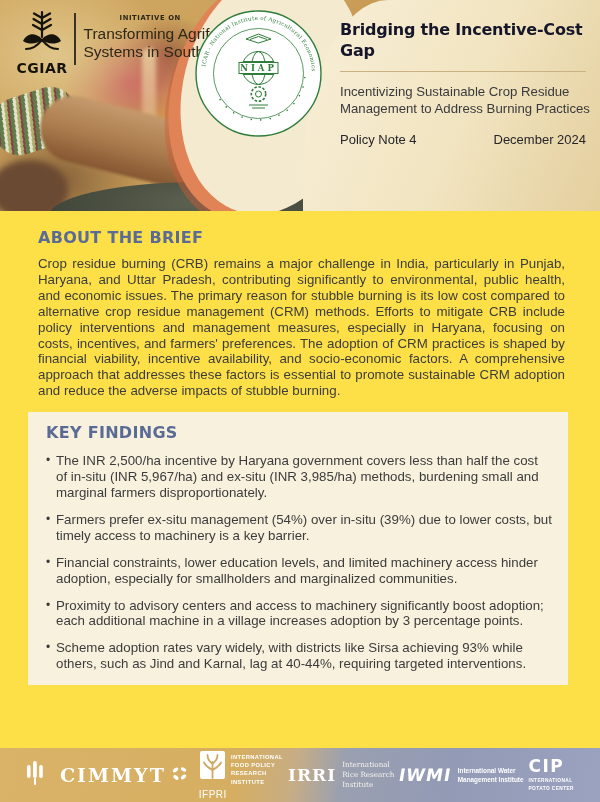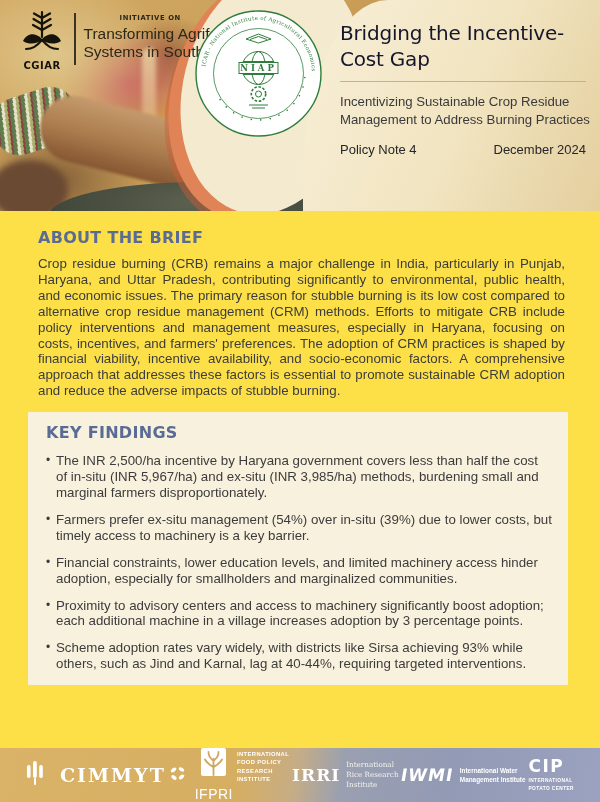--- a/index.html
+++ b/index.html
@@ -31,30 +31,30 @@
   .bowl{position:absolute;left:48px;top:182px;width:300px;height:70px;border-radius:50%;
     background:radial-gradient(ellipse at 50% 30%,#5c6150 0%,#464c3e 55%,#343a2f 100%);}
   .baby{position:absolute;left:-10px;top:160px;width:78px;height:60px;border-radius:50%;
     background:#6b4a33;filter:blur(3px);}
   .deco-egg{position:absolute;left:183px;top:-34px;width:178px;height:250px;border-radius:50%;
     transform:rotate(14deg);background:#f3ead0;box-shadow:-11px 10px 0 -1px #e08457, -16px 18px 0 -4px rgba(205,90,55,.45);}
   .title-panel{position:absolute;left:303px;top:0;width:297px;height:211px;
     border-top-left-radius:85px 180px;
     background:linear-gradient(115deg,#f8efd8 0%,#f1e4c0 55%,#e4cf9e 100%);}
   .tp-inner{position:absolute;left:37px;top:20px;width:250px;}
-  .tp-title{font-family:"DejaVu Sans",sans-serif;font-weight:normal;font-size:20px;line-height:1.3;
+  .tp-title{font-family:"DejaVu Sans",sans-serif;font-weight:bold;font-size:16px;line-height:1.3;
     letter-spacing:-0.2px;color:#16162b;}
   .tp-rule{margin-top:9px;width:246px;height:1px;background:#c9b183;}
   .tp-subtitle{margin-top:11px;font-size:13.2px;line-height:1.34;color:#3a3a3c;}
   .tp-meta{margin-top:14px;width:246px;display:flex;justify-content:space-between;
     font-size:13px;color:#26262a;}
   
   .cgiar{position:absolute;left:16px;top:9px;display:flex;align-items:flex-start;}
   .cgiar-left{display:flex;flex-direction:column;align-items:center;width:52px;}
-  .cgiar-word{font-family:"DejaVu Sans",sans-serif;font-weight:bold;font-size:10px;letter-spacing:.5px;color:#15130c;margin-top:1px;}
+  .cgiar-word{font-family:"DejaVu Sans",sans-serif;font-weight:bold;font-size:14px;letter-spacing:.5px;color:#15130c;margin-top:1px;}
   .cgiar-div{width:1.5px;height:52px;background:#3a3426;margin:4px 8px 0 6px;}
   .init-block{margin-top:5px;width:180px;}
   .init-label{font-family:"DejaVu Sans",sans-serif;font-weight:bold;font-size:6.8px;letter-spacing:.6px;color:#2b2719;padding-left:36px;}
   .init-name{margin-top:3px;font-size:15.5px;line-height:1.13;color:#2d2818;}
   .niap{position:absolute;left:193px;top:8px;width:131px;height:131px;}
   
   .doc{position:absolute;top:211px;left:0;width:600px;height:537px;background:#fde047;}
   .about{padding:17px 35px 0 38px;}
   .sec-head{font-family:"DejaVu Sans",sans-serif;font-weight:bold;font-size:16px;letter-spacing:.3px;color:#5a6b96;}
   .para{margin-top:9px;font-size:13.3px;line-height:15.9px;color:#3c3c3c;text-align:justify;}
@@ -65,21 +65,21 @@
   .bdot{width:16px;flex:0 0 16px;text-align:center;font-size:12px;color:#3c3c3c;line-height:15.9px;}
   .btxt{flex:1;font-size:13.3px;line-height:15.9px;color:#3c3c3c;}
   
   .footer{position:absolute;bottom:0;left:0;width:600px;height:54px;
     background:linear-gradient(99deg,#dab368 0%,#d5ae62 40%,#c7ad85 49%,#9aa0b0 57%,#929ab5 75%,#9ba2c0 100%);
     display:flex;align-items:center;justify-content:space-between;padding:0 26px;box-sizing:border-box;color:#fff;}
   .lg{display:flex;align-items:center;gap:12px;}
   .cimmyt-word{font-family:"DejaVu Serif",serif;font-weight:bold;font-size:19px;letter-spacing:2px;color:#fff;margin-left:4px;}
   .ifpri{display:flex;align-items:flex-start;margin-left:6px;}
   .ifpri-colp{display:flex;flex-direction:column;align-items:center;}
-  .ifpri-abbr{font-size:14px;letter-spacing:.5px;margin-top:6px;color:#fff;}
+  .ifpri-abbr{font-size:10px;letter-spacing:.5px;margin-top:6px;color:#fff;}
   .ifpri-lines{margin-left:4px;margin-top:2px;font-size:5.8px;font-weight:bold;letter-spacing:.4px;line-height:1.45;color:#fff;}
   .irri{display:flex;align-items:center;}
   .irri-abbr{font-family:"DejaVu Serif",serif;font-weight:bold;font-size:17px;letter-spacing:1px;color:#fff;}
   .irri-lines{margin-left:6px;font-family:"DejaVu Serif",serif;font-size:7.2px;line-height:1.4;color:#f4f2ec;}
   .iwmi{display:flex;align-items:center;}
   .iwmi-abbr{font-family:"DejaVu Sans",sans-serif;font-weight:bold;font-size:17px;letter-spacing:1px;transform:skewX(-10deg);color:#fff;}
   .iwmi-lines{margin-left:6px;font-size:6.4px;font-weight:bold;line-height:1.45;color:#fff;}
   .cip{display:flex;flex-direction:column;align-items:flex-start;}
   .cip-abbr{font-family:"DejaVu Sans",sans-serif;font-weight:bold;font-size:17px;letter-spacing:1.5px;line-height:1;color:#fff;}
   .cip-lines{margin-top:2px;font-size:4.8px;font-weight:bold;letter-spacing:.4px;line-height:1.5;color:#fff;}

